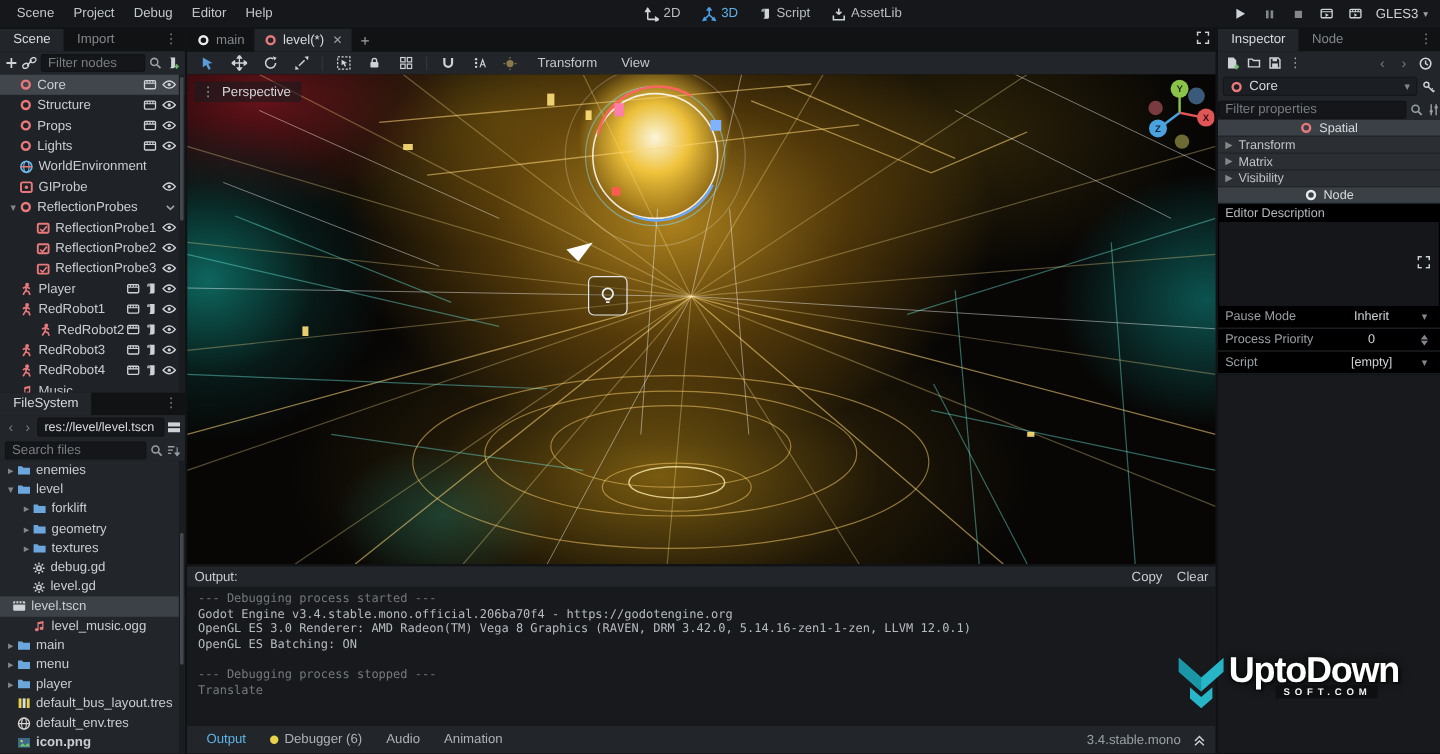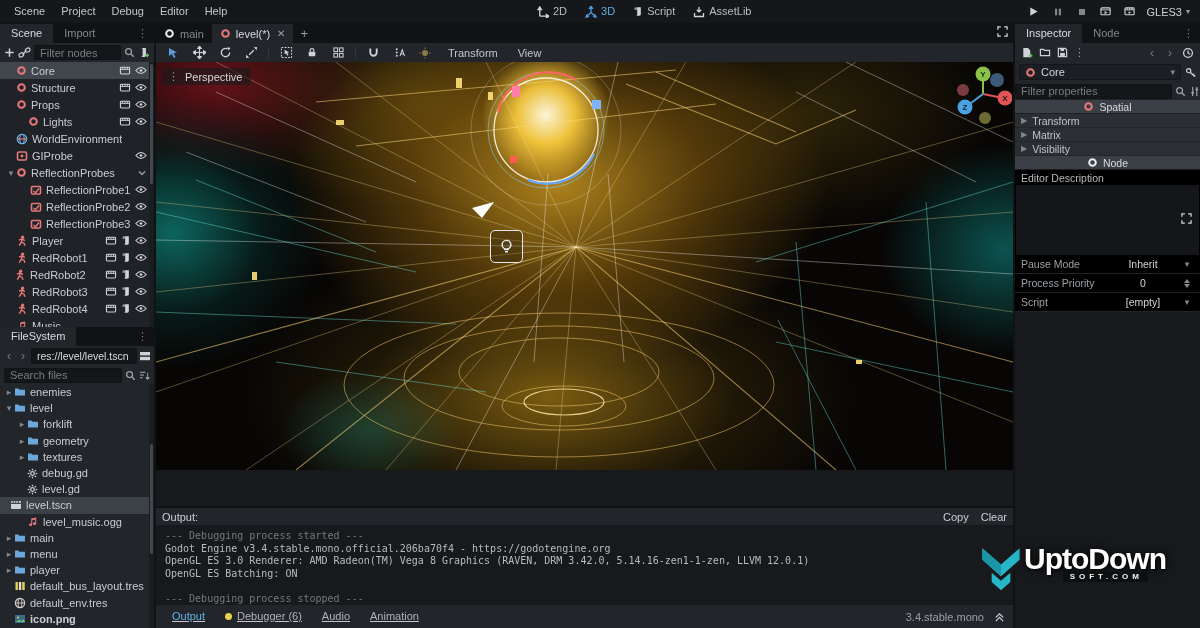--- a/index.html
+++ b/index.html
@@ -80,21 +80,21 @@
     radial-gradient(ellipse 250px 155px at 76% 12%, rgba(100,76,12,.42), rgba(0,0,0,0) 75%),
     #070605; }
   .viewport svg.wire { position:absolute; inset:0; width:100%; height:100%; }
   .persp-label { position:absolute; left:6px; top:6px; display:flex; align-items:center; gap:6px;
     background:rgba(24,27,30,.6); border-radius:2px; padding:2px 9px 2px 6px; color:#d4d8db; font-size:11px; }
   .persp-label .dots { color:#9aa0a6; }
   .light-gizmo { position:absolute; left:334px; top:168px; width:33px; height:33px; border:1.6px solid #e4e7ea;
     border-radius:5px; background:rgba(15,15,12,.25); display:flex; align-items:center; justify-content:center; }
   .axis-gizmo { position:absolute; left:798px; top:2px; }
 
-  .output-head { height:19px; background:#22262b; display:flex; align-items:center; padding:0 6px; border-top:2px solid #101214;margin-top:36px; }
+  .output-head { height:19px; background:#22262b; display:flex; align-items:center; padding:0 6px; border-top:2px solid #101214; }
   .output-title { color:#c9cdd1; }
   .output-actions { margin-left:auto; display:flex; gap:12px; }
   .flat-btn { color:#c9cdd1; }
   .output-body { flex:1; background:#17191c; padding:5px 9px; font-family:"DejaVu Sans Mono", monospace;
     font-size:10px; line-height:12.6px; color:#b6bbc0; overflow:hidden; }
   .oline.dim { color:#74797e; }
   .oline { white-space:pre; }
 
   .bottombar { height:24px; background:#22262b; border-top:1px solid #16181b; display:flex; align-items:center; padding:0 8px; gap:4px; }
   .bb-tab { display:flex; align-items:center; gap:5px; padding:0 8px; line-height:23px; color:#aeb2b6; }
@@ -339,21 +339,21 @@
                   </svg>
                 </span>
                 <span class="icn">
                   <svg viewBox="0 0 14 12" width="12" height="11">
                     <path d="M1 6q6-7 12 0q-6 7-12 0z" fill="none" stroke="#cfd3d7" stroke-width="1.3"></path>
                     <circle cx="7" cy="6" r="1.6" fill="#cfd3d7"></circle>
                   </svg>
                 </span>
               </span>
             </div>
-            <div class="tree-row" style="padding-left:18px;">
+            <div class="tree-row" style="padding-left:6px;">
               <span class="caret"></span>
               <span class="icn">
                 <svg viewBox="0 0 12 12" width="11" height="11">
                   <circle cx="6" cy="6" r="3.6" fill="none" stroke="#e9787a" stroke-width="2.2"></circle>
                 </svg>
               </span>
               <span class="lbl">Lights</span>
               <span class="spacer"></span>
               <span class="trail">
                 <span class="icn">
@@ -531,21 +531,21 @@
                   </svg>
                 </span>
                 <span class="icn">
                   <svg viewBox="0 0 14 12" width="12" height="11">
                     <path d="M1 6q6-7 12 0q-6 7-12 0z" fill="none" stroke="#cfd3d7" stroke-width="1.3"></path>
                     <circle cx="7" cy="6" r="1.6" fill="#cfd3d7"></circle>
                   </svg>
                 </span>
               </span>
             </div>
-            <div class="tree-row" style="padding-left:4px;">
+            <div class="tree-row" style="padding-left:22px;">
               <span class="caret"></span>
               <span class="icn">
                 <svg viewBox="0 0 12 12" width="12" height="12">
                   <circle cx="6.6" cy="2.2" r="1.6" fill="#e9787a"></circle>
                   <path d="M3 5.2l3.2-1.4 2.6 1.8M6.2 3.8l-.8 3.4-2.2 3.4M5.4 7.2l2.6 1 1 2.6" fill="none" stroke="#e9787a" stroke-width="1.4"></path>
                 </svg>
               </span>
               <span class="lbl">RedRobot2</span>
               <span class="spacer"></span>
               <span class="trail">
@@ -1090,21 +1090,21 @@
           <div class="oline dim">--- Debugging process started ---</div>
           <div class="oline">Godot Engine v3.4.stable.mono.official.206ba70f4 - https://godotengine.org</div>
           <div class="oline">OpenGL ES 3.0 Renderer: AMD Radeon(TM) Vega 8 Graphics (RAVEN, DRM 3.42.0, 5.14.16-zen1-1-zen, LLVM 12.0.1)</div>
           <div class="oline">OpenGL ES Batching: ON</div>
           <div class="oline"> </div>
           <div class="oline dim">--- Debugging process stopped ---</div>
           <div class="oline dim">Translate</div>
         </div>
 
       <div class="bottombar">
-        <span id="bottom-tabs" style="display:flex;gap:4px;text-decoration:underline;">
+        <span id="bottom-tabs" style="display:flex;gap:4px;">
             <span class="bb-tab active">
               <span>Output</span>
             </span>
             <span class="bb-tab">
               <span class="bb-dot"></span>
               <span>Debugger (6)</span>
             </span>
             <span class="bb-tab">
               <span>Audio</span>
             </span>

